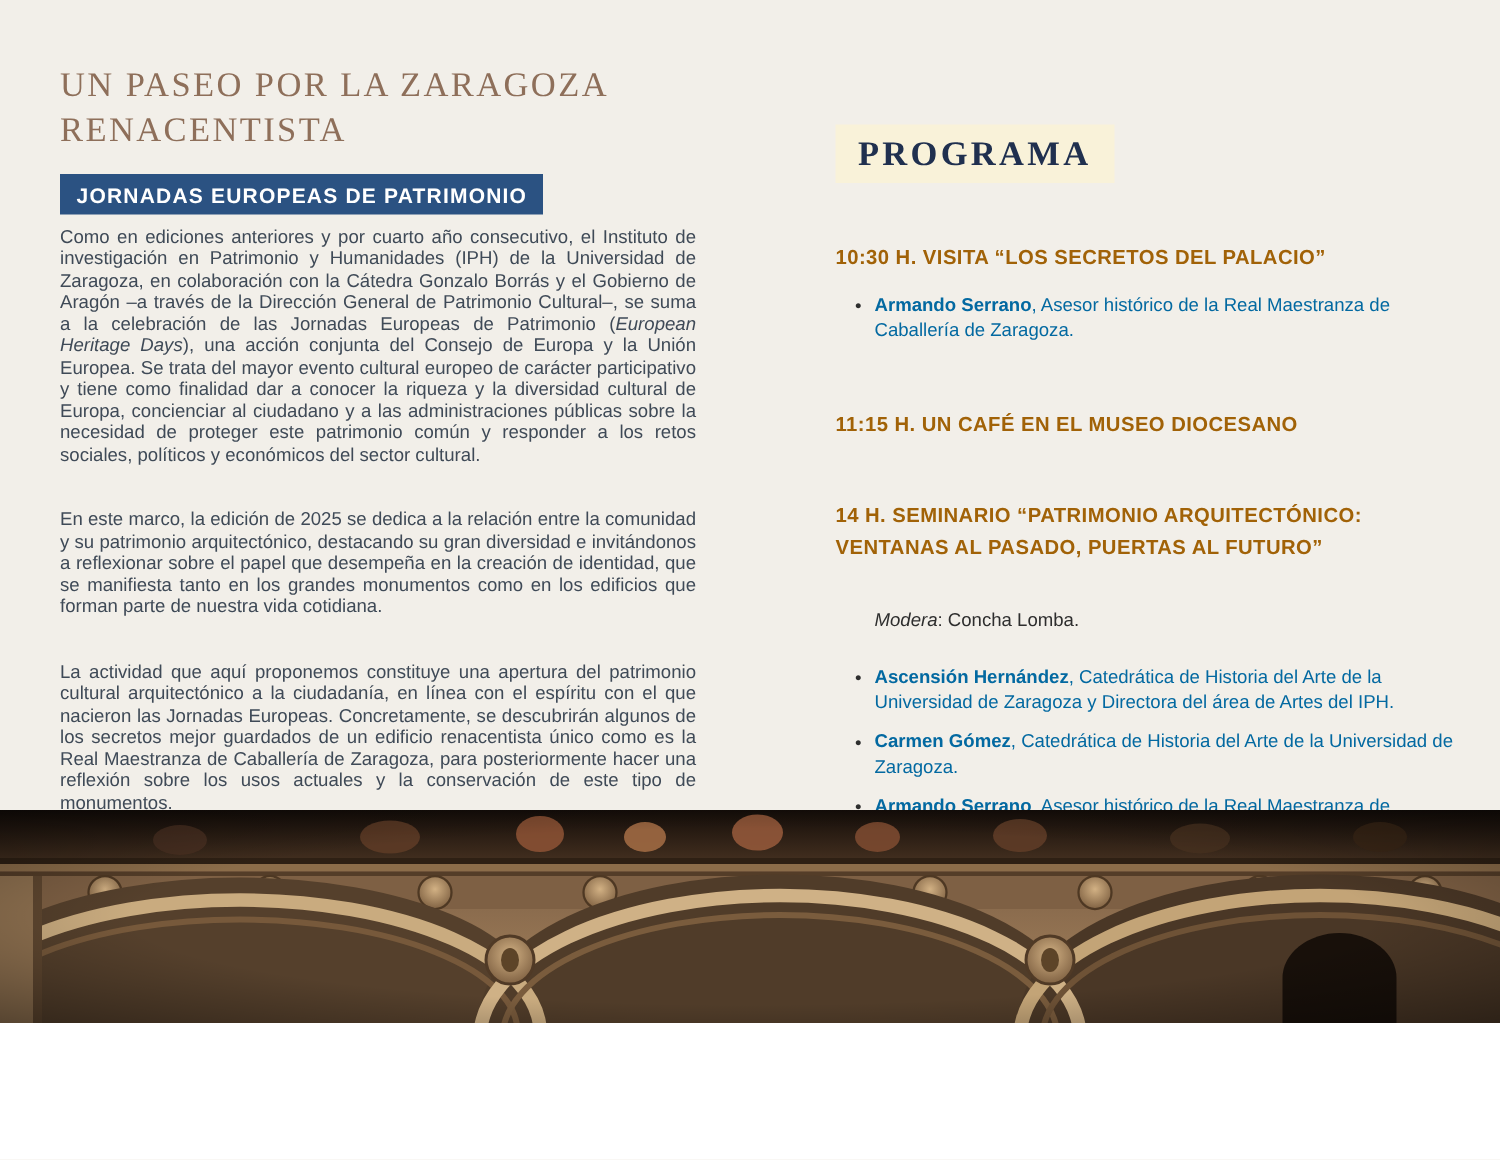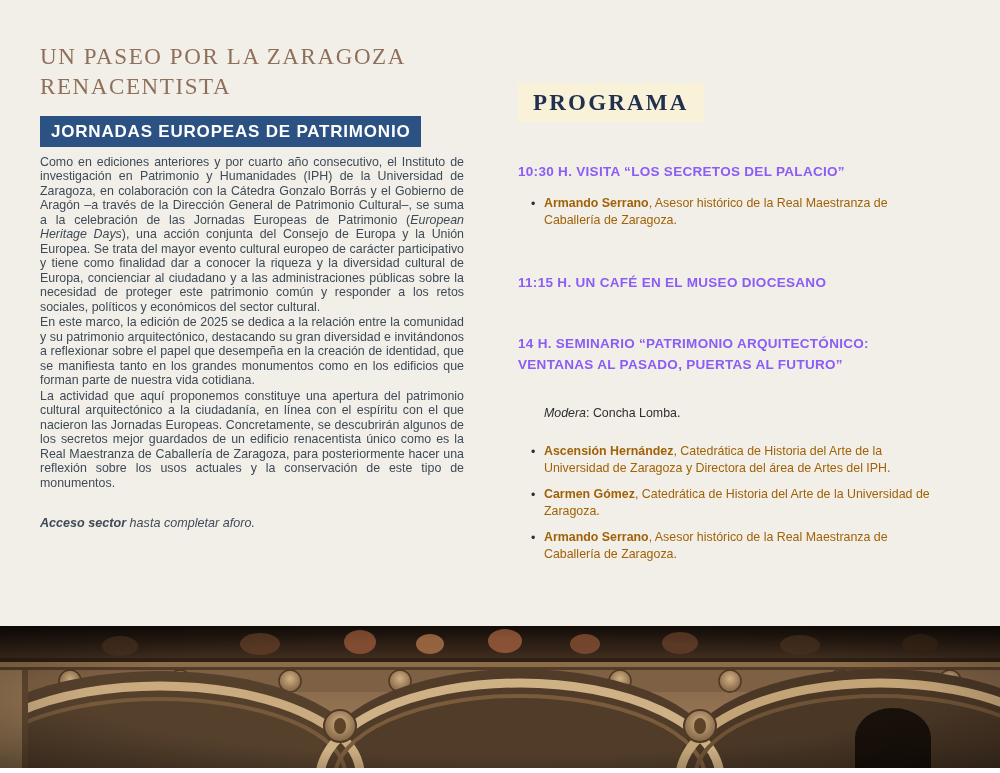--- a/index.html
+++ b/index.html
@@ -1,93 +1,93 @@
 <!DOCTYPE html>
 <html><head>
 <meta charset="utf-8">
 <style>
   * { margin:0; padding:0; box-sizing:border-box; }
   html,body { background:#ffffff; }
   body { width:1000px; font-family:"Liberation Sans", sans-serif; }
 
   .page {
-    position:relative; width:1000px; height:768px;
+    position:relative; width:1000px; height:682px;
     background:#f2efe9; overflow:hidden;
   }
 
   
   .left-col { position:absolute; left:40px; top:42px; width:424px; }
 
   .title {
     font-family:"Liberation Serif", serif;
     font-weight:400;
     font-size:23px;
     line-height:1.32;
     letter-spacing:1.6px;
     color:#8e6f5a;
   }
 
   .badge {
     display:inline-block;
     margin-top:13px;
     background:#2b5282;
     color:#ffffff;
-    font-size:17px;
+    font-size:14px;
     font-weight:bold;
     letter-spacing:0.8px;
     padding:6px 11px 5px 11px;
   }
 
   .body-par {
-    margin-top:1px;
+    margin-top:29px;
     font-size:12.4px;
     line-height:1.17;
     text-align:justify;
     color:#3f4a57;
   }
   .body-par.first { margin-top:8px; }
 
   .note {
     margin-top:26px;
     font-size:12.6px;
     color:#3f4a57;
   }
 
   
-  .right-col { position:absolute; left:518px; top:83px; width:426px; }
+  .right-col { position:absolute; left:557px; top:83px; width:426px; }
 
   .programa {
     display:inline-block;
     font-family:"Liberation Serif", serif;
     font-size:23px;
     font-weight:bold;
     letter-spacing:2.2px;
     color:#20304f;
     background:#f9f2d9;
     padding:7px 15px 6px 15px;
   }
 
   .event-title {
-    color:#8b5cf6;
+    color:#a16207;
     font-size:13.5px;
     font-weight:bold;
     letter-spacing:0.3px;
     line-height:1.55;
     margin-top:16px;
   }
   .event1 { margin-top:40px; }
   .event2 { margin-top:44px; }
   .event3 { margin-top:40px; }
 
   .speakers { list-style:none; margin-top:12px; padding-left:26px; }
   .speakers li {
     position:relative;
     font-size:12.4px;
     line-height:1.38;
-    color:#a16207;
+    color:#0369a1;
     margin-bottom:9px;
   }
   .speakers li::before {
     content:"\2022";
     position:absolute; left:-13px; top:1px;
     color:#2e2e2e;
   }
   .event3 .speakers { margin-top:20px; }
 
   .meta {

